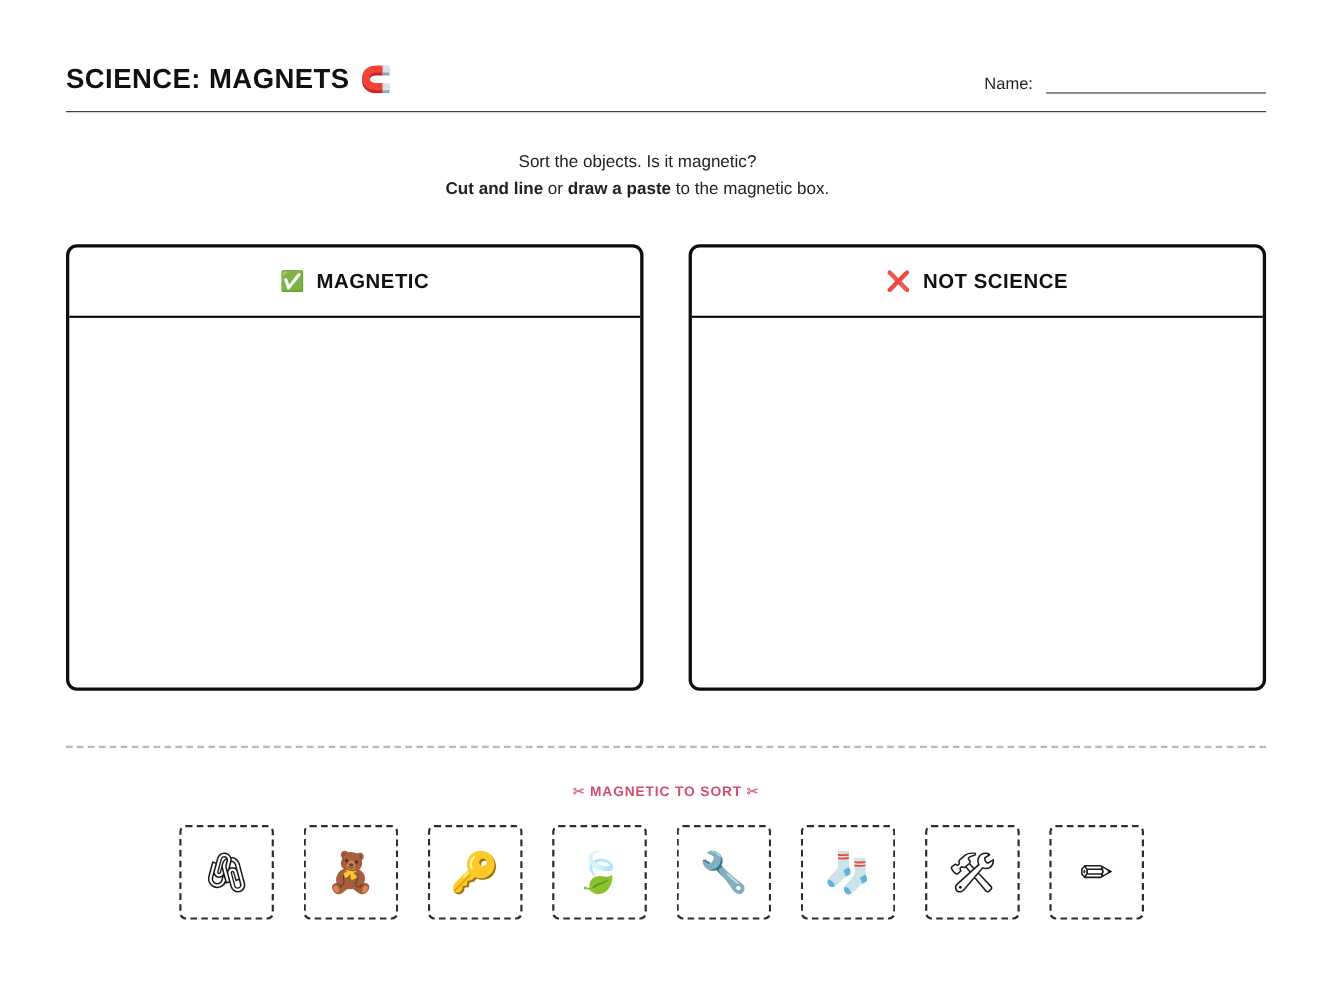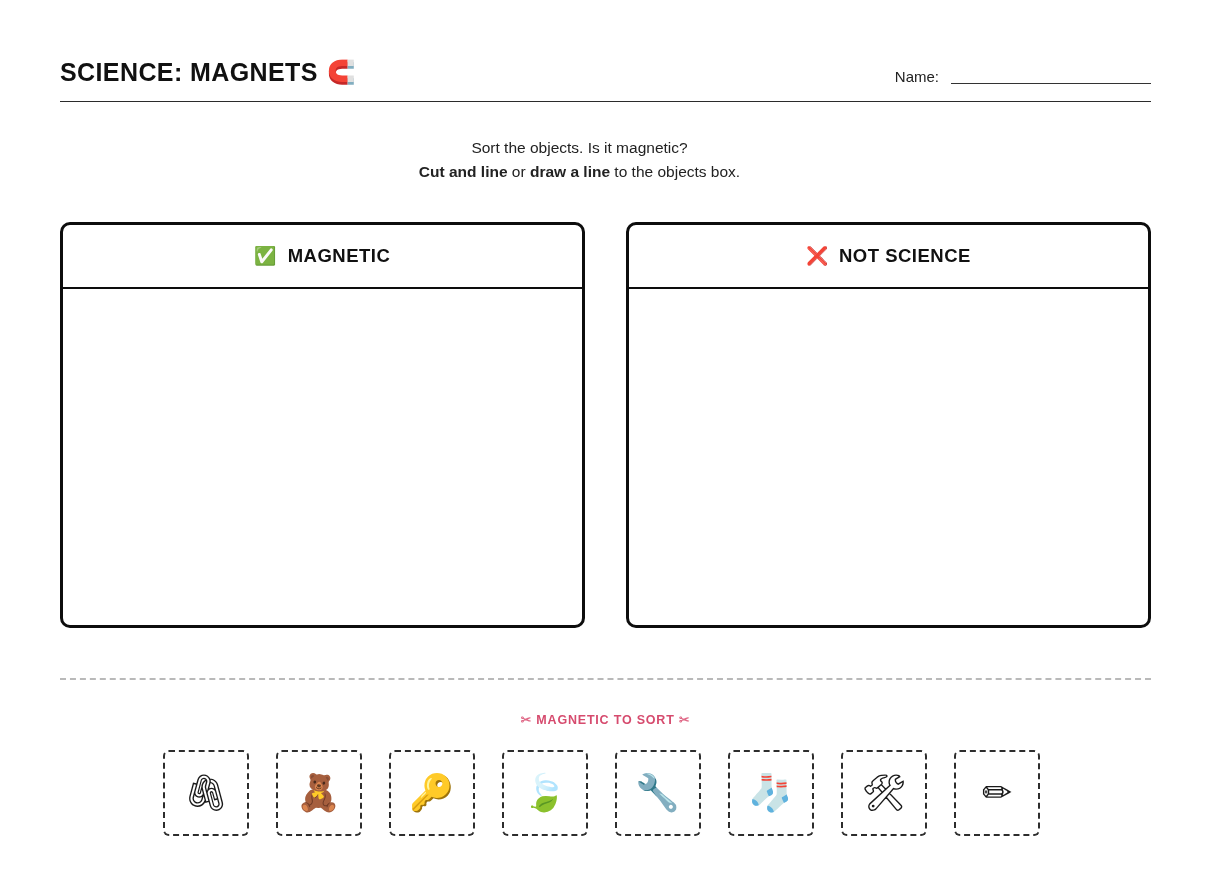--- a/index.html
+++ b/index.html
@@ -44,21 +44,21 @@
     gap: 10px;
     line-height: 28px;
     white-space: nowrap;
   }
   .title .magnet-icon {
     font-size: 23px;
     line-height: 23px;
   }
   .name-block {
     display: flex;
-    align-items: center;
+    align-items: flex-end;
     gap: 12px;
     margin-top: 10px;
   }
   .name-label {
     font-size: 15px;
     color: #222222;
   }
   .name-line {
     display: inline-block;
     width: 200px;
@@ -185,21 +185,21 @@
     <div class="name-block">
       <span class="name-label">Name:</span>
       <span class="name-line"></span>
     </div>
   </div>
   <div class="header-rule"></div>
 
   <div class="instructions">
     <div class="line1">Sort the objects. Is it magnetic?</div>
     <div class="line2">
-      <strong>Cut and line</strong><span> or </span><strong>draw a line</strong><span> to the objects box.</span>
+      <strong>Cut and line</strong><span> or </span><strong>draw a paste</strong><span> to the magnetic box.</span>
     </div>
   </div>
 
   <div class="boxes">
 
     <div class="sort-box">
       <div class="sort-box-header">
         <span class="hdr-icon">✅</span>
         <span>MAGNETIC</span>
       </div>

